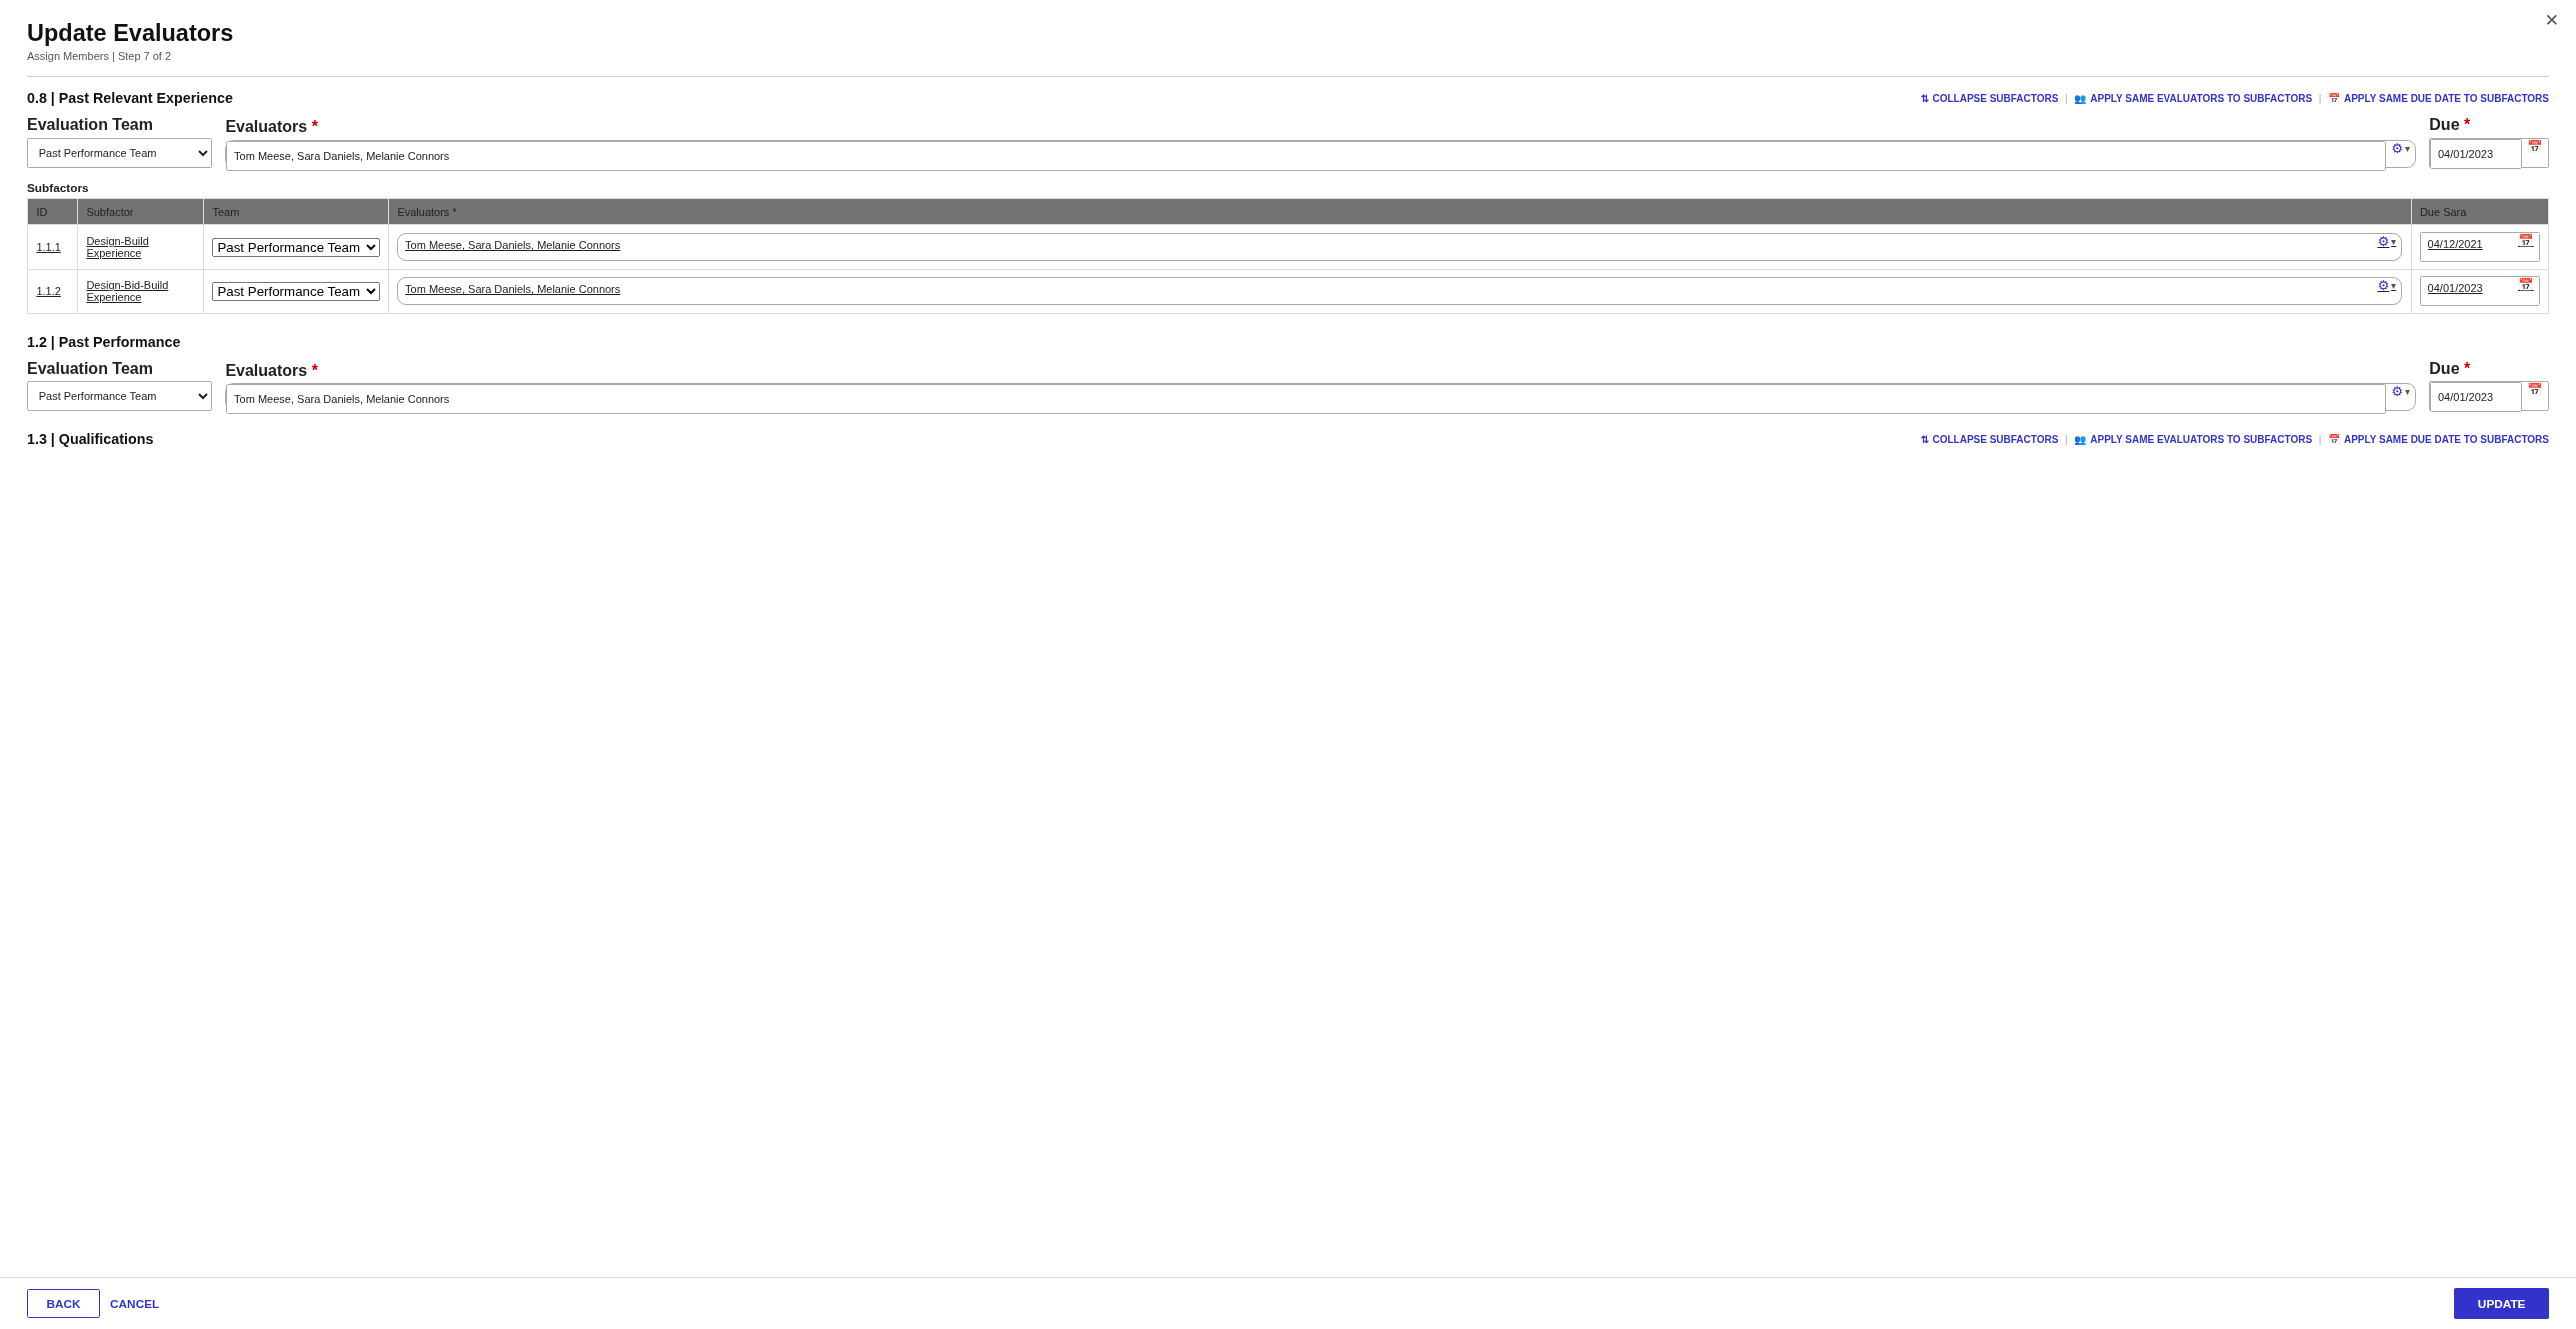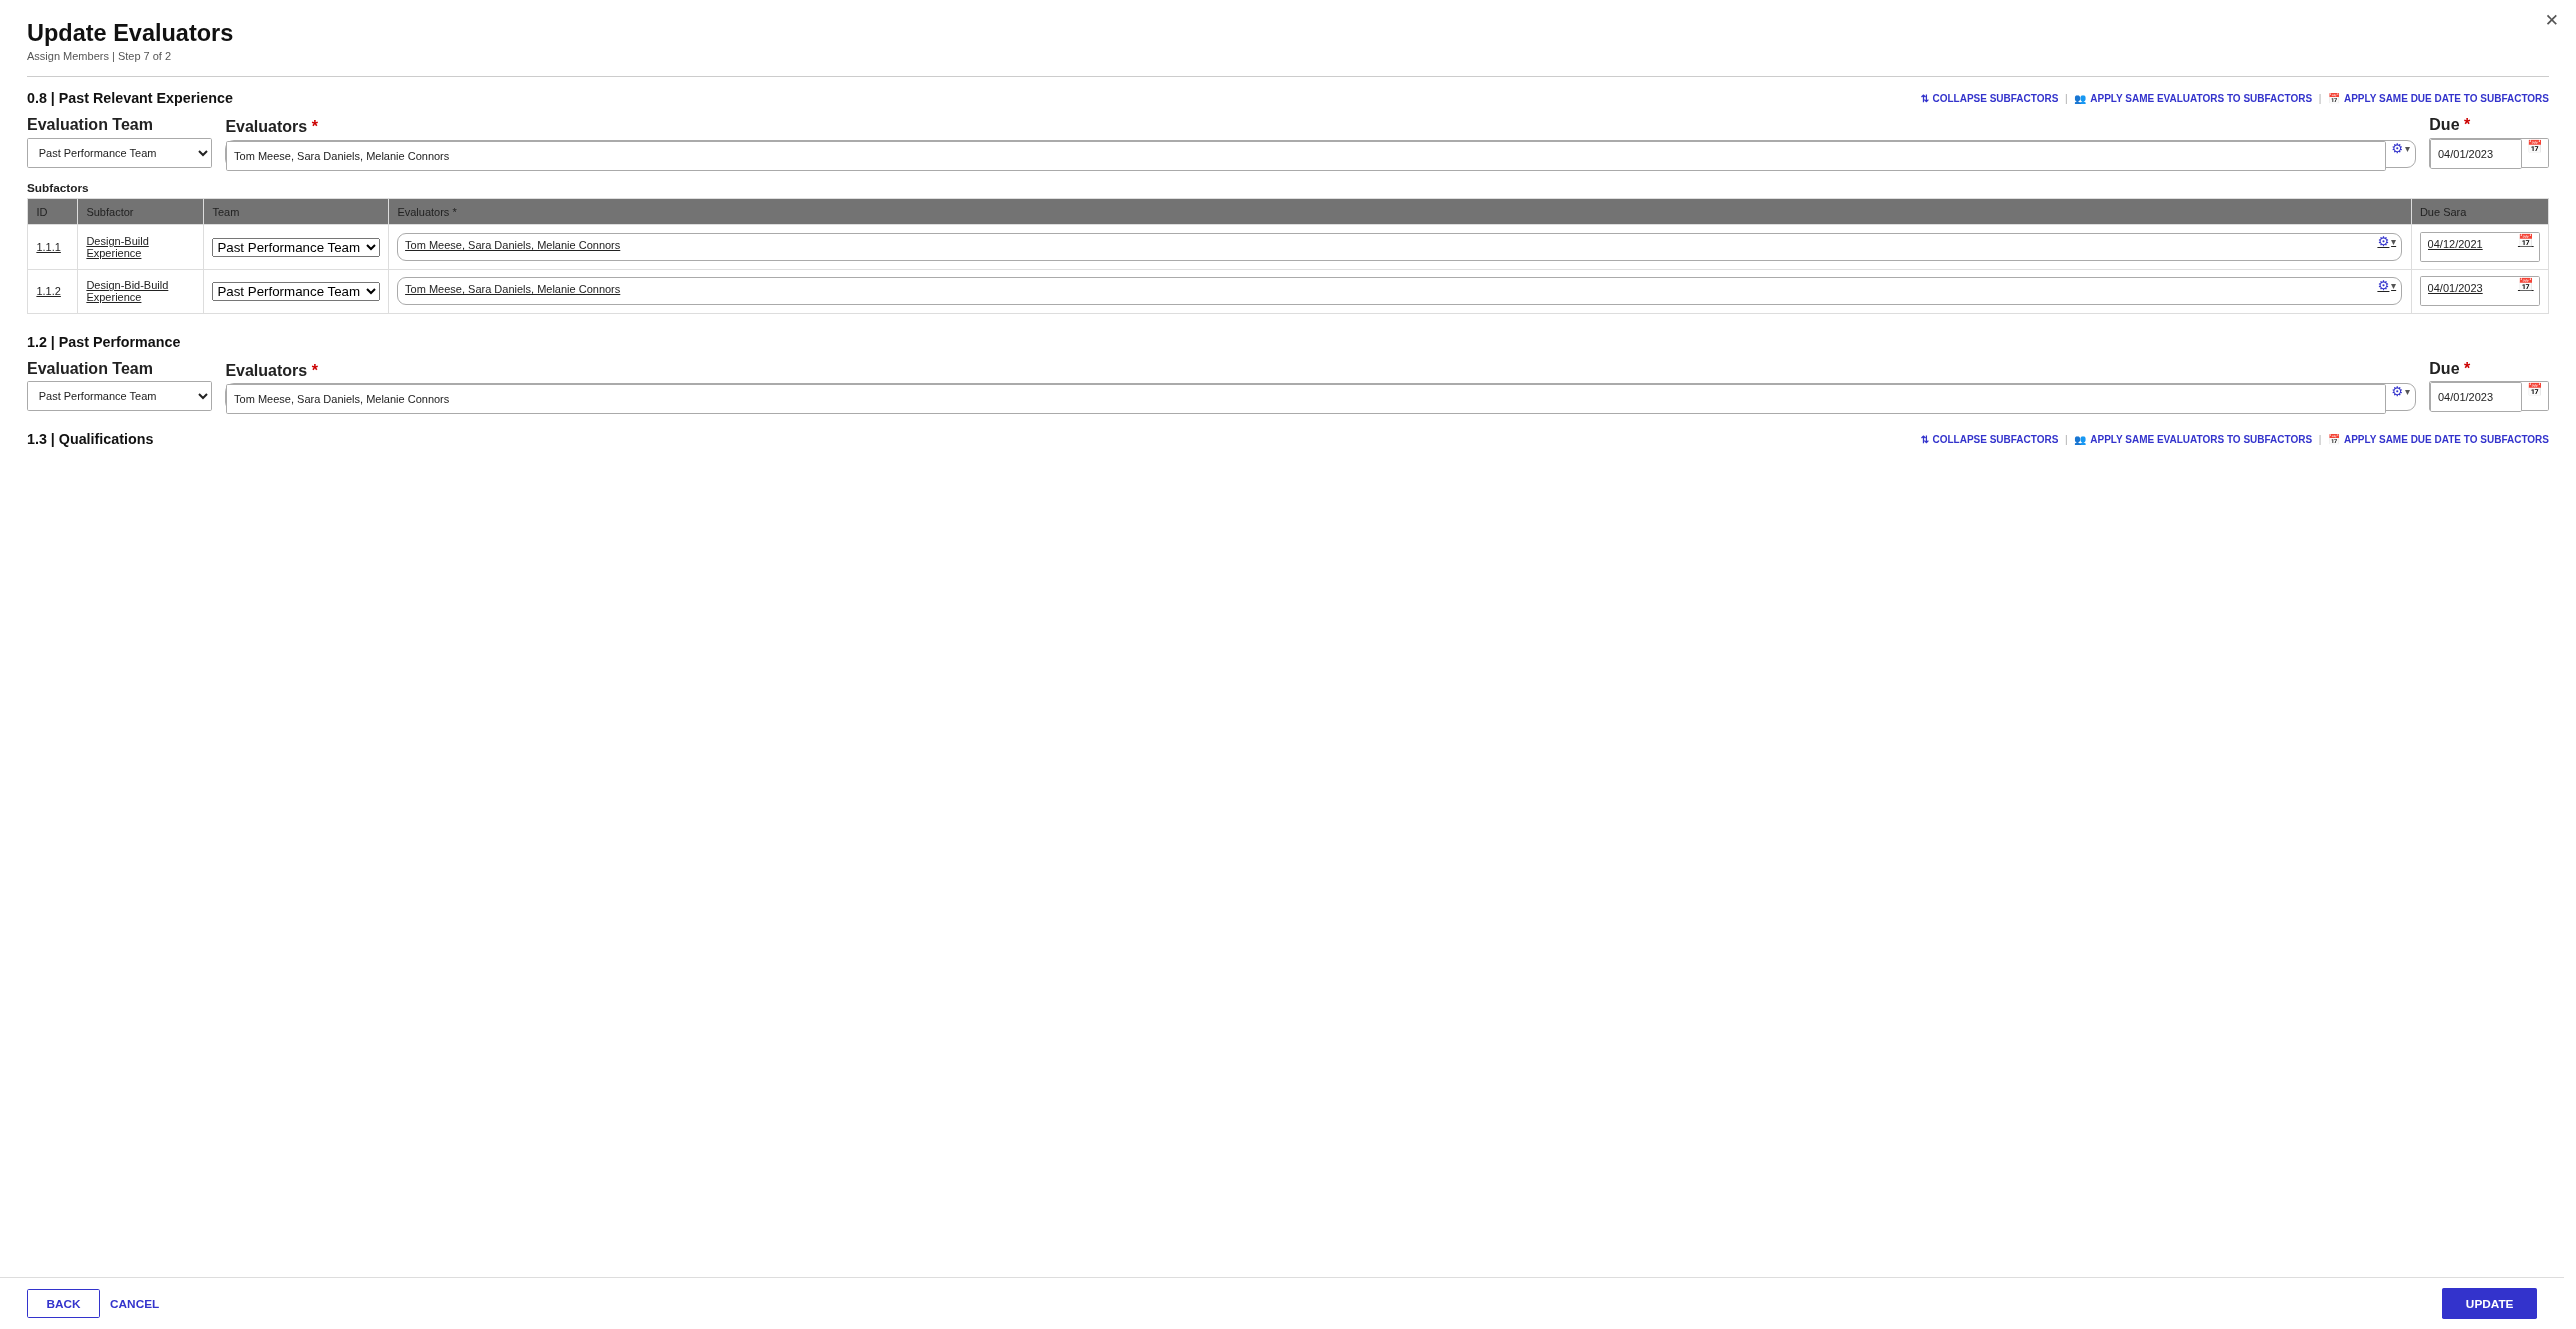--- a/index.html
+++ b/index.html
@@ -34,21 +34,21 @@
     .cal-icon { padding: 0 5px; color: #555; cursor: pointer; font-size: 12.6px; }
     .subfactors-label { font-size: 11.8px; font-weight: bold; margin-bottom: 3px; }
     table { width: 100%; border-collapse: collapse; font-size: 11px; }
     table th { background: #737373; border: 0.8px solid #ddd; padding: 6.7px 8.4px; text-align: left; font-weight: normal; font-size: 11px; color: #222; }
     table td { border: 0.8px solid #ddd; padding: 6.7px 8.4px; vertical-align: middle; color: #222; text-decoration: underline; }
     .td-id { width: 50px; }
     .td-subfactor { width: 126px; }
     .td-team { width: 185px; }
     .td-evaluators { }
     .td-duedate { width: 126px; }
-    .footer { position: fixed; bottom: 0; left: 0; right: 12px; background: #fff; border-top: 0.8px solid #ddd; padding: 10px 27px; display: flex; align-items: center; gap: 10px; }
+    .footer { position: fixed; bottom: 0; left: 0; right: 0; background: #fff; border-top: 0.8px solid #ddd; padding: 10px 27px; display: flex; align-items: center; gap: 10px; }
     .btn-back { background: #fff; border: 1.7px solid #3333cc; color: #3333cc; font-size: 11.8px; font-weight: bold; padding: 6.7px 18.5px; cursor: pointer; border-radius: 1.7px; }
     .btn-cancel { background: none; border: none; color: #3333cc; font-size: 11.8px; font-weight: bold; cursor: pointer; }
     .btn-update { background: #3333cc; border: none; color: #fff; font-size: 11.8px; font-weight: bold; padding: 8.4px 23.5px; cursor: pointer; border-radius: 1.7px; margin-left: auto; }
     .evaluators-group-wide { flex: 1; }
   </style>
 </head>
 <body>
 
 <div class="modal">
   <button class="close-btn">✕</button>

